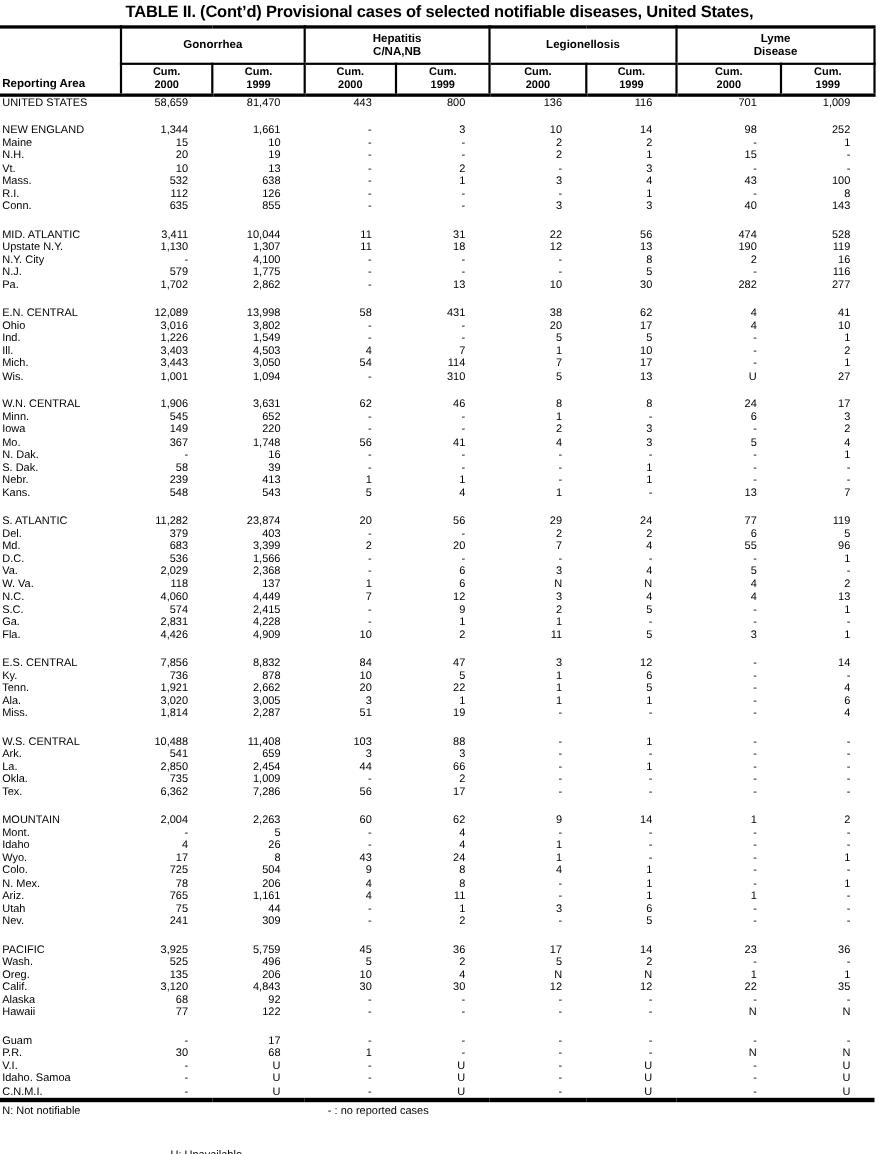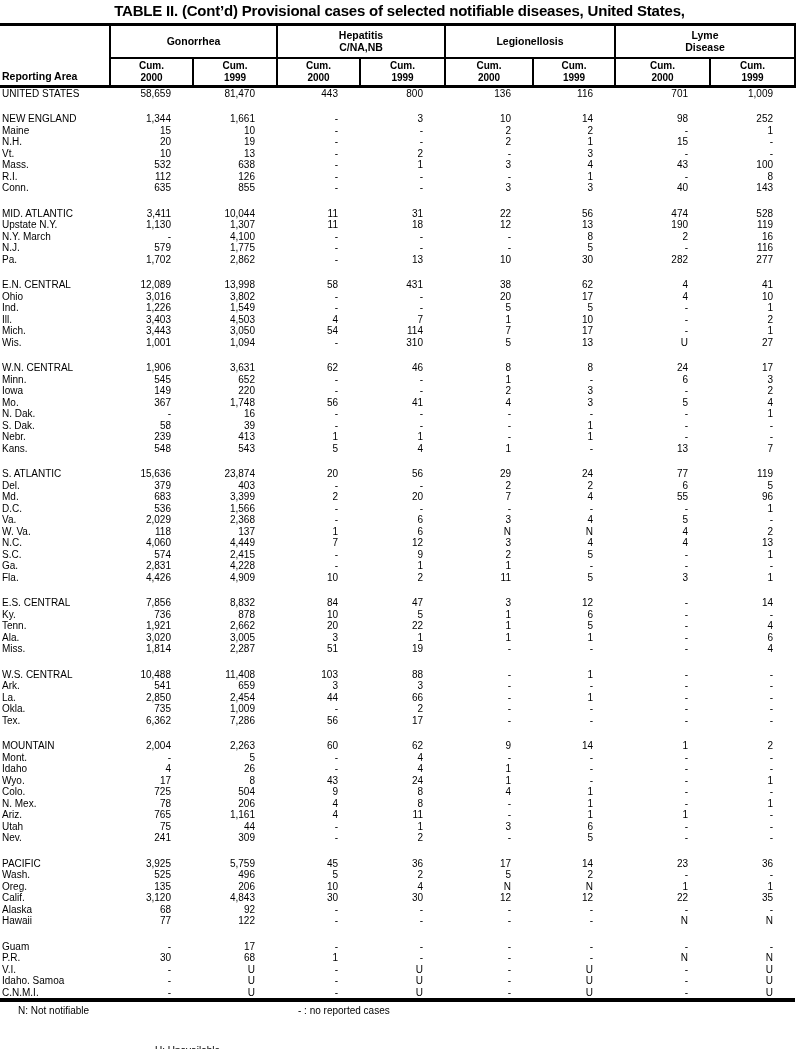--- a/index.html
+++ b/index.html
@@ -74,21 +74,21 @@
     padding-right: 22px;
     white-space: nowrap;
   }
   .footer-line {
     position: relative;
     height: 14px;
     margin-top: 3px;
     font-size: 10px;
   }
   .footer-line span { position: absolute; top: 0; white-space: nowrap; }
-  .fn-0 { left: 2px; margin-left: 16px; }
+  .fn-0 { left: 2px; }
   .fn-1 { left: 155px; margin-top: 40px; }
   .fn-2 { left: 298px; }
 </style>
 </head>
 <body>
 
 <div class="title-block">
   <div>TABLE II. (Cont’d) Provisional cases of selected notifiable diseases, United States,</div>
 </div>
 
@@ -244,21 +244,21 @@
         <td class="val">1,130</td>
         <td class="val">1,307</td>
         <td class="val">11</td>
         <td class="val">18</td>
         <td class="val">12</td>
         <td class="val">13</td>
         <td class="val">190</td>
         <td class="val">119</td>
       </tr>
       <tr>
-        <td class="area">N.Y. March</td>
+        <td class="area">N.Y. City</td>
         <td class="val">-</td>
         <td class="val">4,100</td>
         <td class="val">-</td>
         <td class="val">-</td>
         <td class="val">-</td>
         <td class="val">8</td>
         <td class="val">2</td>
         <td class="val">16</td>
       </tr>
       <tr>
@@ -441,21 +441,21 @@
         <td class="val">1</td>
         <td class="val">-</td>
         <td class="val">13</td>
         <td class="val">7</td>
       </tr>
       <tr class="spacer">
         <td colspan="9"></td>
       </tr>
       <tr>
         <td class="area">S. ATLANTIC</td>
-        <td class="val">15,636</td>
+        <td class="val">11,282</td>
         <td class="val">23,874</td>
         <td class="val">20</td>
         <td class="val">56</td>
         <td class="val">29</td>
         <td class="val">24</td>
         <td class="val">77</td>
         <td class="val">119</td>
       </tr>
       <tr>
         <td class="area">Del.</td>

